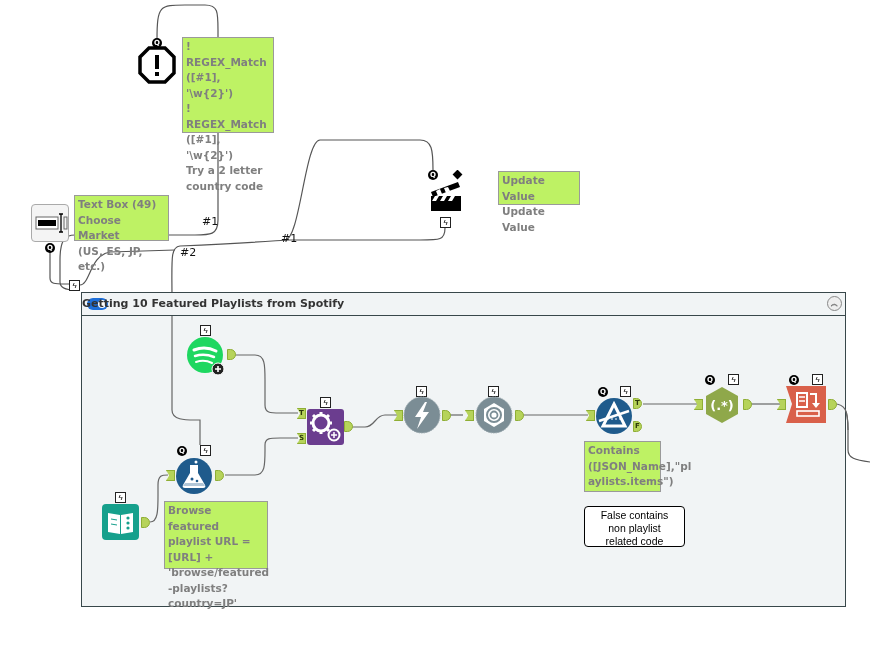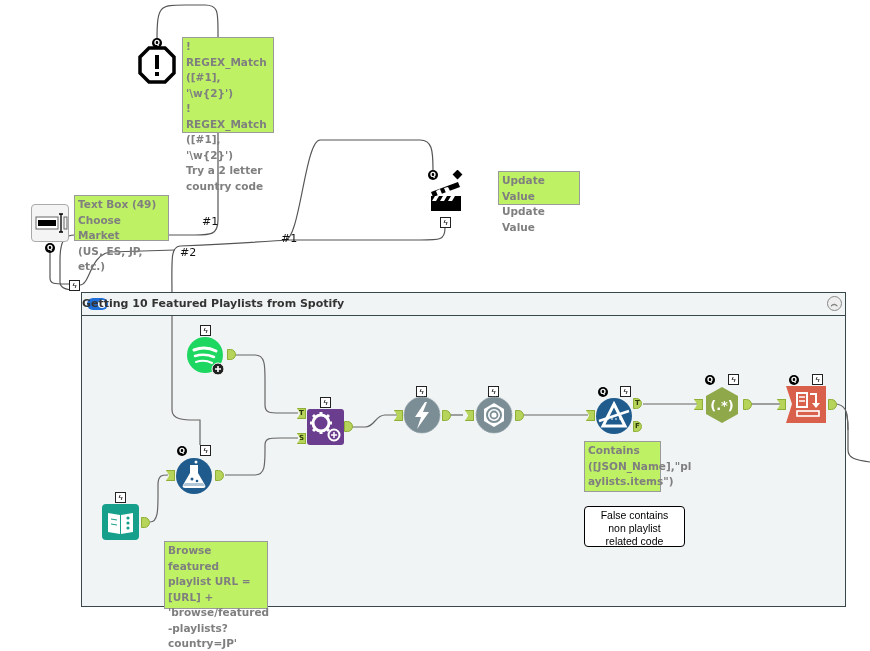--- a/index.html
+++ b/index.html
@@ -245,21 +245,21 @@
   <svg width="38" height="38">
     <circle cx="19" cy="19" r="18" fill="#1f5b8c"></circle>
     <path d="M15 8 L15 16 L8 28 C7 30, 8 31, 10 31 L28 31 C30 31, 31 30, 30 28 L23 16 L23 8 Z" fill="#fff"></path>
     <path d="M10 26 L28 26 L30 29 L8 29 Z" fill="#1f5b8c" opacity="0.35"></path>
     <circle cx="21" cy="5" r="1.5" fill="#fff"></circle>
     <circle cx="17" cy="22" r="1.5" fill="#1f5b8c"></circle>
     <circle cx="22" cy="24" r="1.3" fill="#1f5b8c"></circle>
   </svg>
 </div>
 <div class="anchor-out" style="left:215px;top:470px"></div>
-<div class="annot" style="left:164px;top:501px;width:104px;height:68px;margin-top:40px;">Browse featured
+<div class="annot" style="left:164px;top:501px;width:104px;height:68px;">Browse featured
 playlist URL =
 [URL] +
 'browse/featured
 -playlists?
 country=JP'</div>
 
 <div class="tag-box" style="left:115px;top:492px">ϟ</div>
 <div class="abs" style="left:102px;top:504px;width:37px;height:36px;background:#16a08c;border-radius:4px;">
   <svg width="37" height="36">
     <path d="M6 9 L18 11 L18 30 L6 28 Z" fill="#fff"></path>

